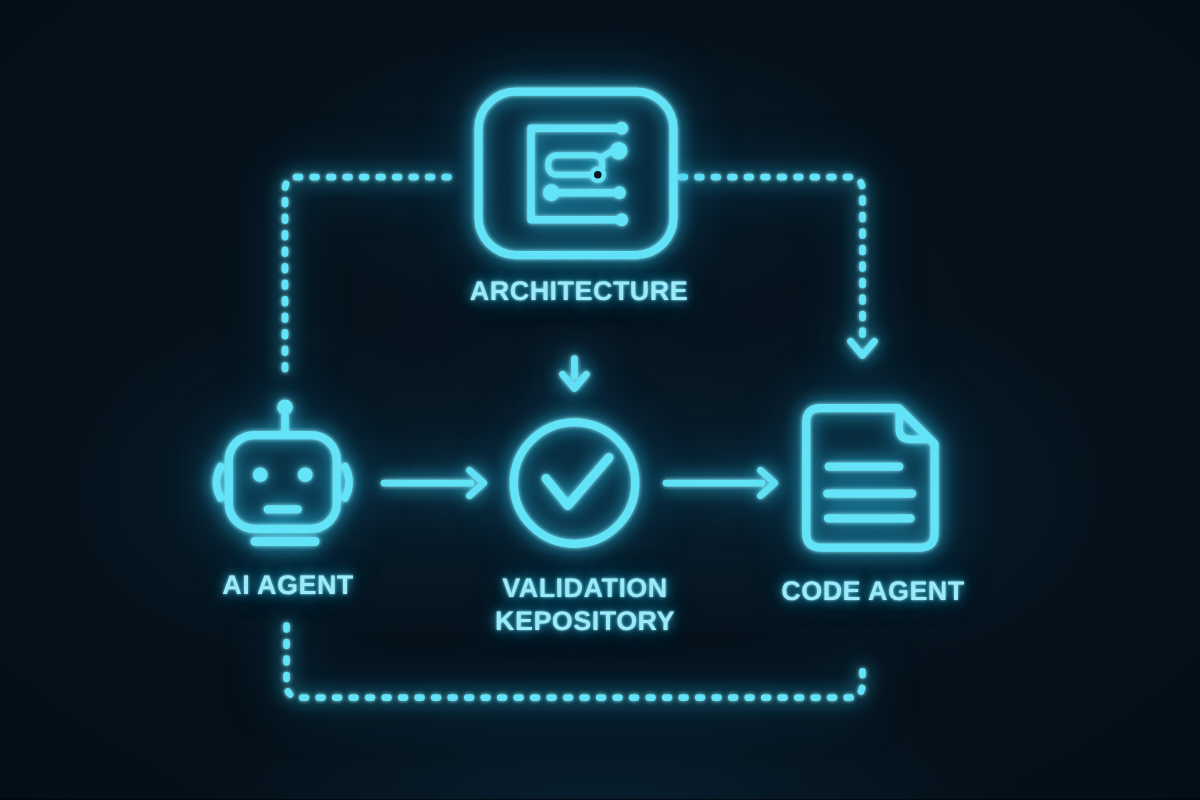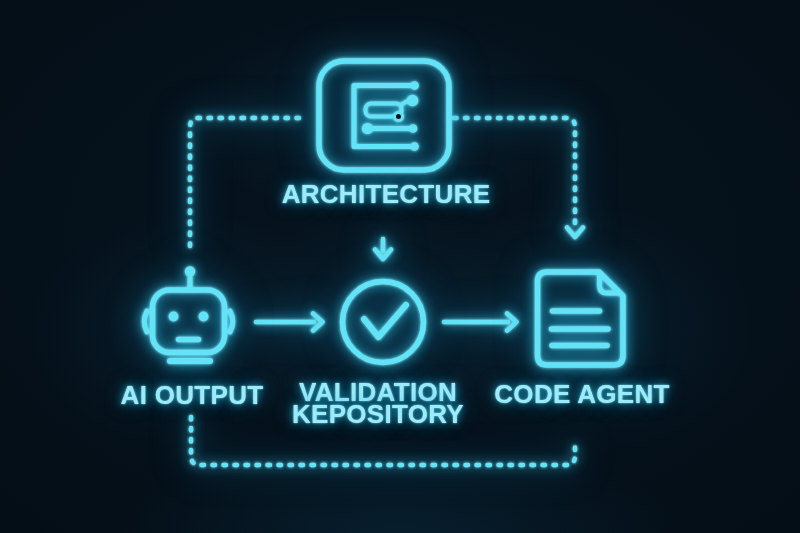--- a/index.html
+++ b/index.html
@@ -28,21 +28,21 @@
       drop-shadow(0 0 16px rgba(22,160,215,.5));
   }
   .stroke{fill:none;stroke:var(--neon);stroke-linecap:round;stroke-linejoin:round;}
   .fill{fill:var(--neon);stroke:none;}
   .dashline{stroke-width:4.5;stroke-dasharray:2.5 8.5;}
   .thinline{stroke-width:4;}
   .line{stroke-width:4.5;}
   .shape{stroke-width:5.5;}
   .label{
     position:absolute;text-align:center;color:var(--text);
-    font-weight:700;font-size:26px;letter-spacing:.3px;
+    font-weight:700;font-size:18px;letter-spacing:.3px;
     text-shadow:0 0 2px rgba(140,235,250,.95), 0 0 8px rgba(47,205,240,.8), 0 0 18px rgba(22,160,215,.55);
     user-select:none;
   }
 </style>
 </head>
 <body>
 
 <div class="stage">
 
   <svg class="scene" width="800" height="533" viewBox="0 0 800 533">
@@ -104,23 +104,23 @@
       <path class="stroke" stroke-width="5.5" d="M552.5,311 H599.5"></path>
       <path class="stroke" stroke-width="5.5" d="M551.5,329 H608"></path>
       <path class="stroke" stroke-width="5.5" d="M552,345.5 H607"></path>
     </g>
   </svg>
 
   <div class="label" style="left:236px;top:184px;width:300px;line-height:20px;">
     <div>ARCHITECTURE</div>
   </div>
 
-  <div class="label" style="left:92px;top:380px;width:200px;">AI OUTPUT</div>
+  <div class="label" style="left:92px;top:380px;width:200px;">AI AGENT</div>
 
-  <div class="label" style="left:278px;top:381px;width:200px;line-height:22px;">
+  <div class="label" style="left:290px;top:381px;width:200px;line-height:22px;">
     <div>VALIDATION</div>
     <div>KEPOSITORY</div>
   </div>
 
   <div class="label" style="left:460px;top:383px;width:244px;line-height:22px;">
     <div>CODE AGENT</div>
   </div>
 
 </div>
 

